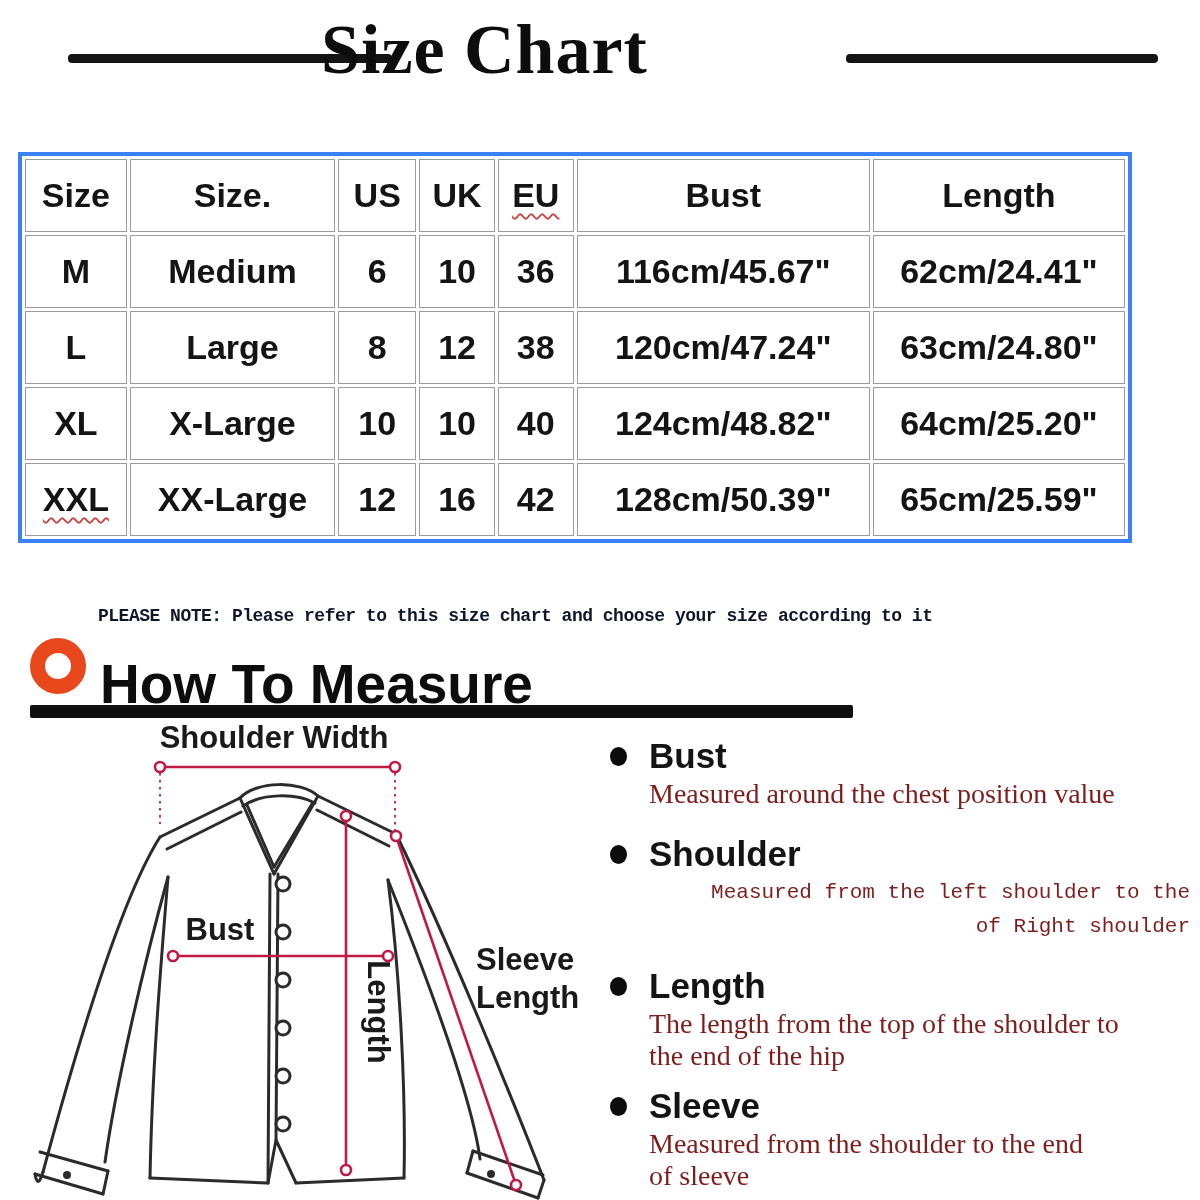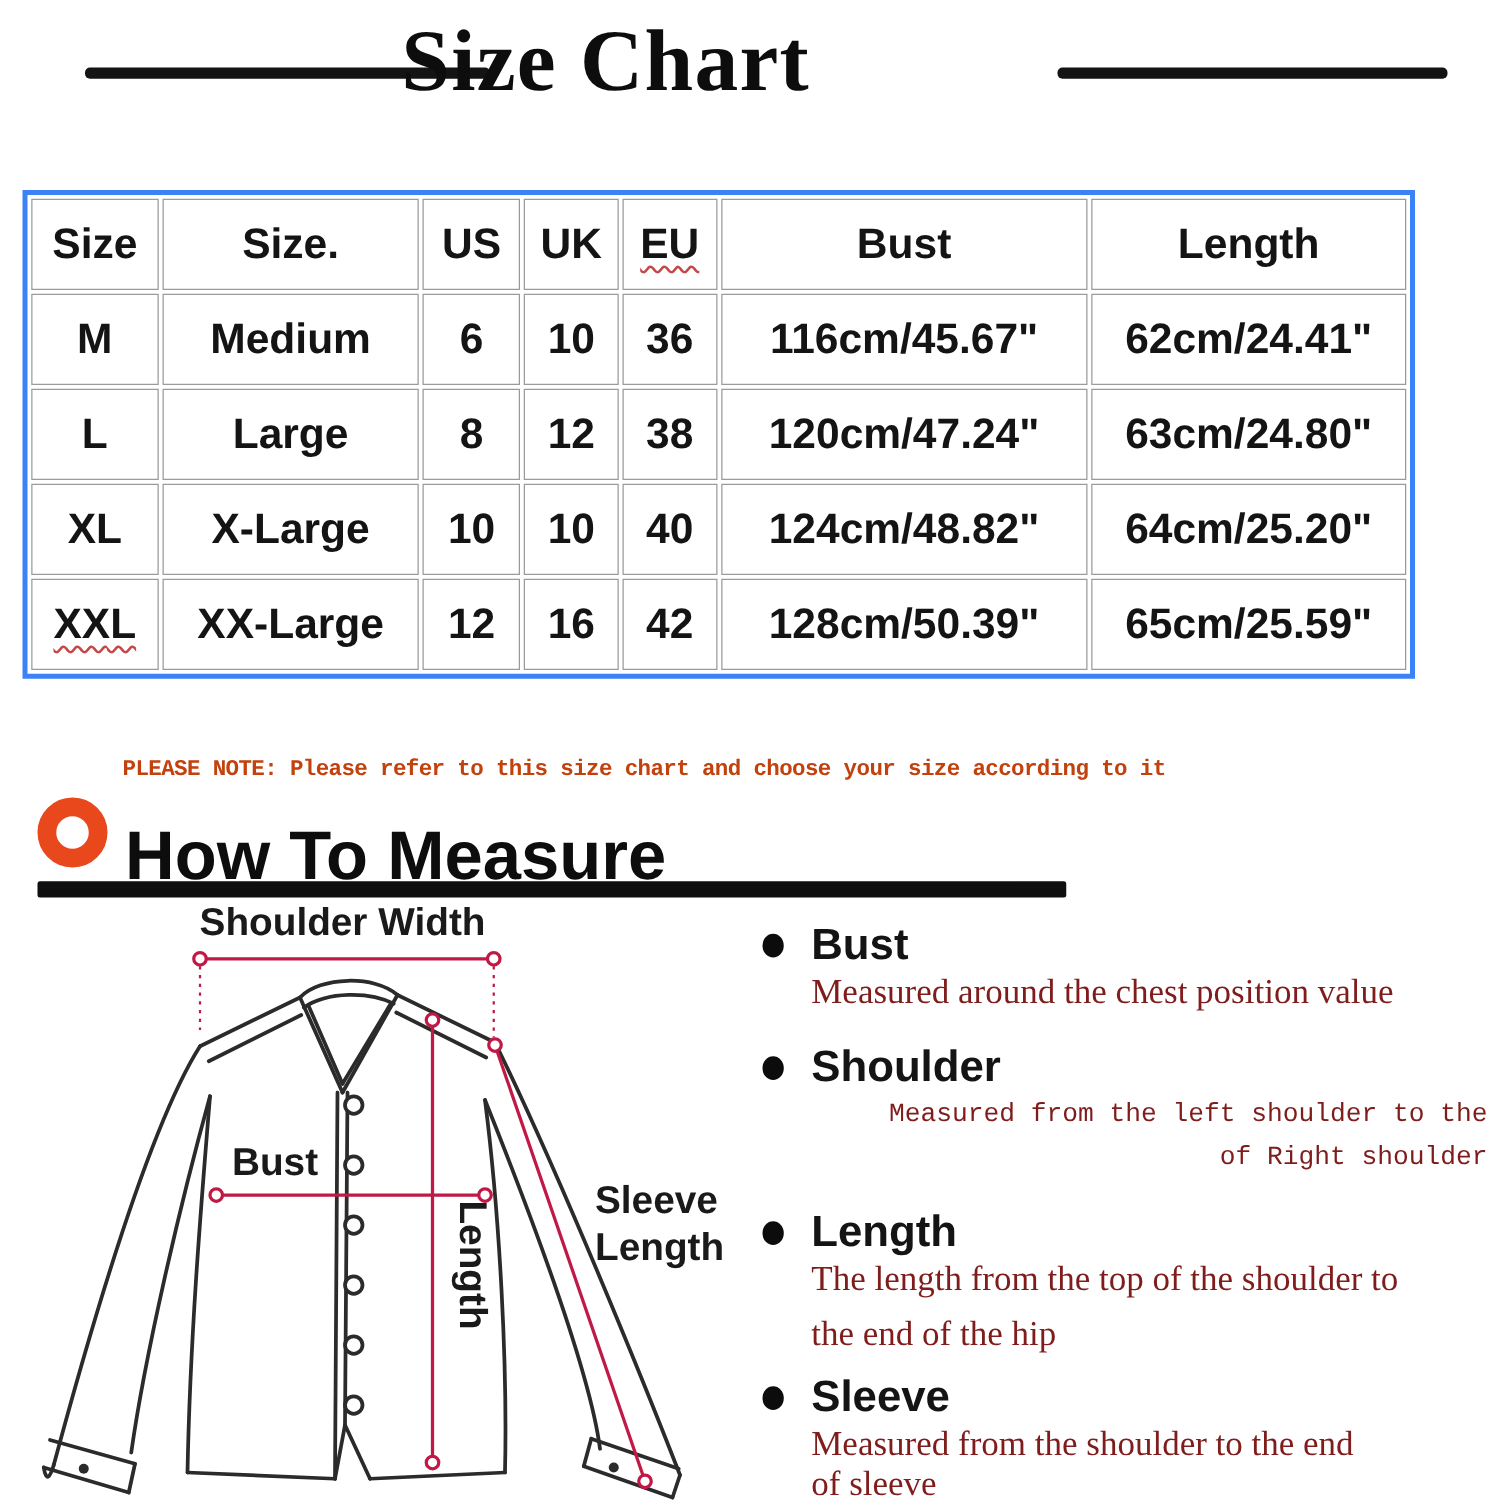--- a/index.html
+++ b/index.html
@@ -34,21 +34,21 @@
   .squiggle{
     text-decoration-line:underline;text-decoration-style:wavy;
     text-decoration-color:#c64747;text-decoration-thickness:2px;
     text-underline-offset:6px;
   }
 
   
   .note-text{
     position:absolute;left:98px;top:606px;width:1060px;
     font-family:"Liberation Mono",monospace;font-weight:bold;
-    font-size:18px;letter-spacing:-0.5px;color:#c2410c;white-space:nowrap;
+    font-size:18px;letter-spacing:-0.5px;color:#0f172a;white-space:nowrap;
   }
 
   
   .ring-icon{
     position:absolute;left:30px;top:638px;width:26px;height:26px;
     border:15px solid #e8481c;border-radius:50%;background:#fff;
   }
   .measure-heading{
     position:absolute;left:100px;top:652px;
     font-size:55px;font-weight:bold;color:#0d0d0d;letter-spacing:0px;
@@ -244,21 +244,21 @@
     <div class="m-desc">Measured from the left shoulder to the</div>
     <div class="m-desc" style="margin-top:0;margin-left:18px;">of Right shoulder</div>
   </div>
 
   <div class="m-item mt3">
     <div class="term-row">
       <span class="bullet"></span>
       <span class="term">Length</span>
     </div>
     <div class="m-desc">The length from the top of the shoulder to</div>
-    <div class="m-desc" style="margin-top:12px;">the end of the hip</div>
+    <div class="m-desc" style="margin-top:0;">the end of the hip</div>
   </div>
 
   <div class="m-item mt4">
     <div class="term-row">
       <span class="bullet"></span>
       <span class="term">Sleeve</span>
     </div>
     <div class="m-desc">Measured from the shoulder to the end</div>
     <div class="m-desc" style="margin-top:0;">of sleeve</div>
   </div>

